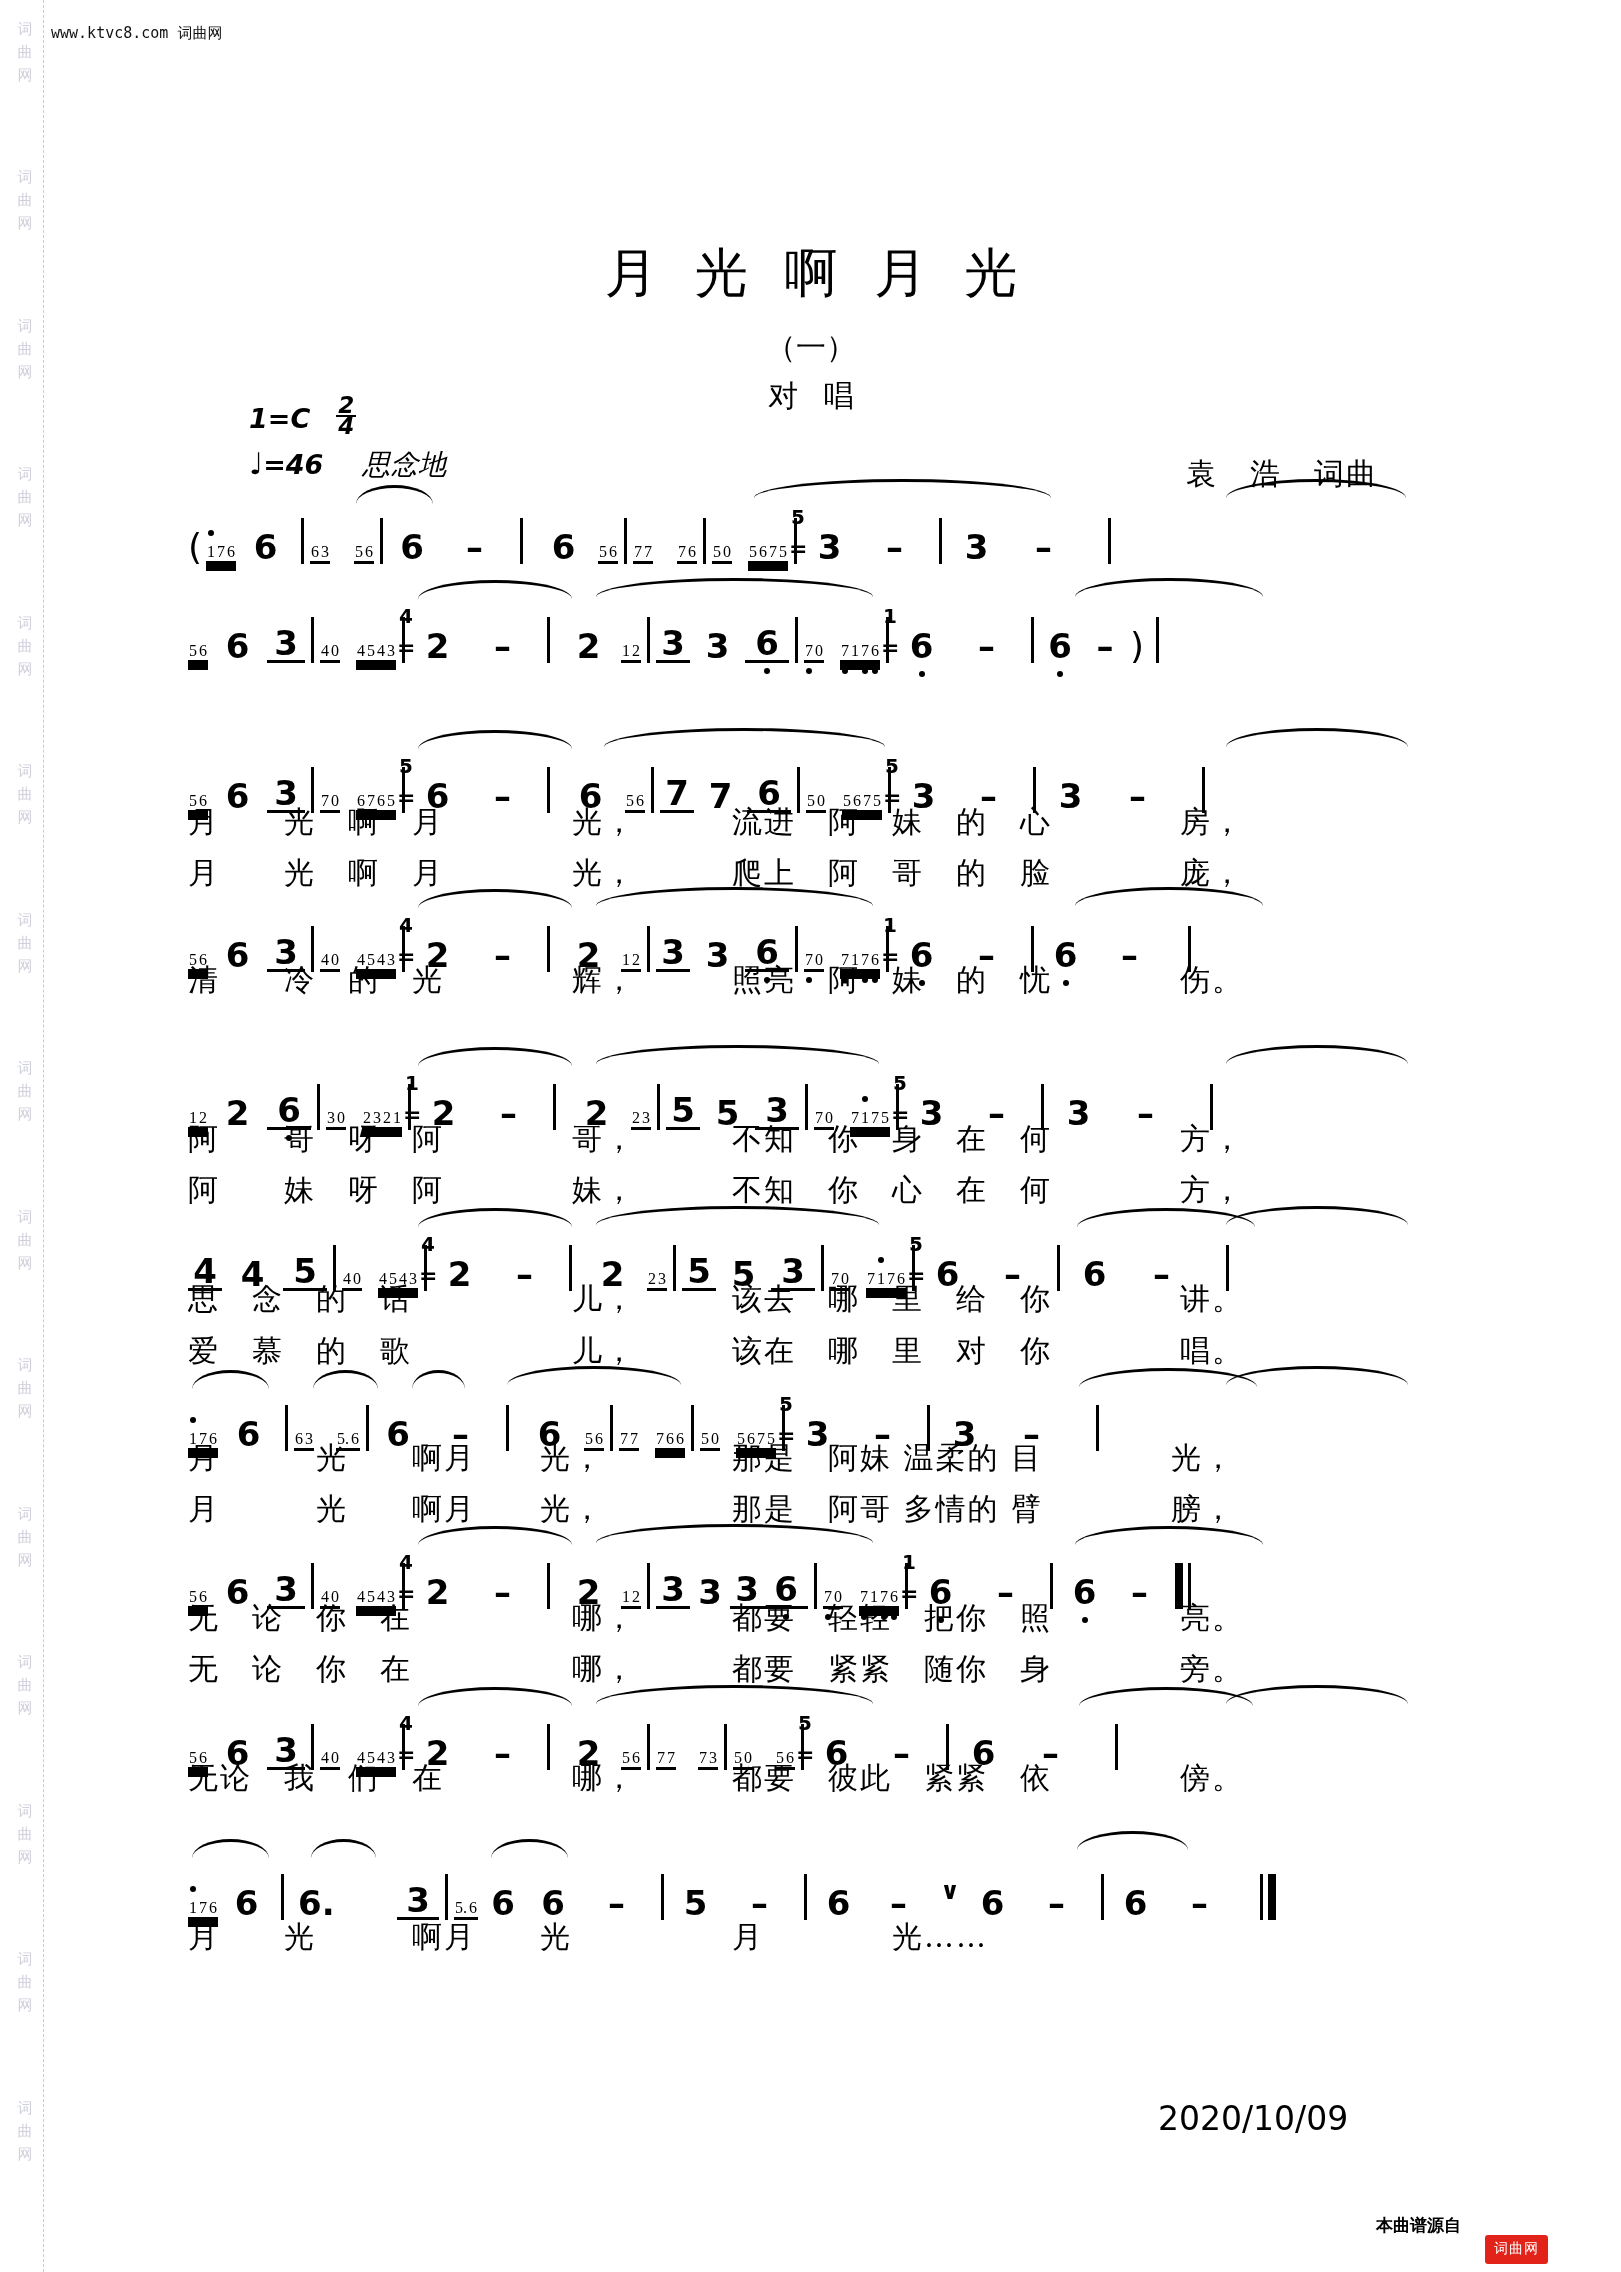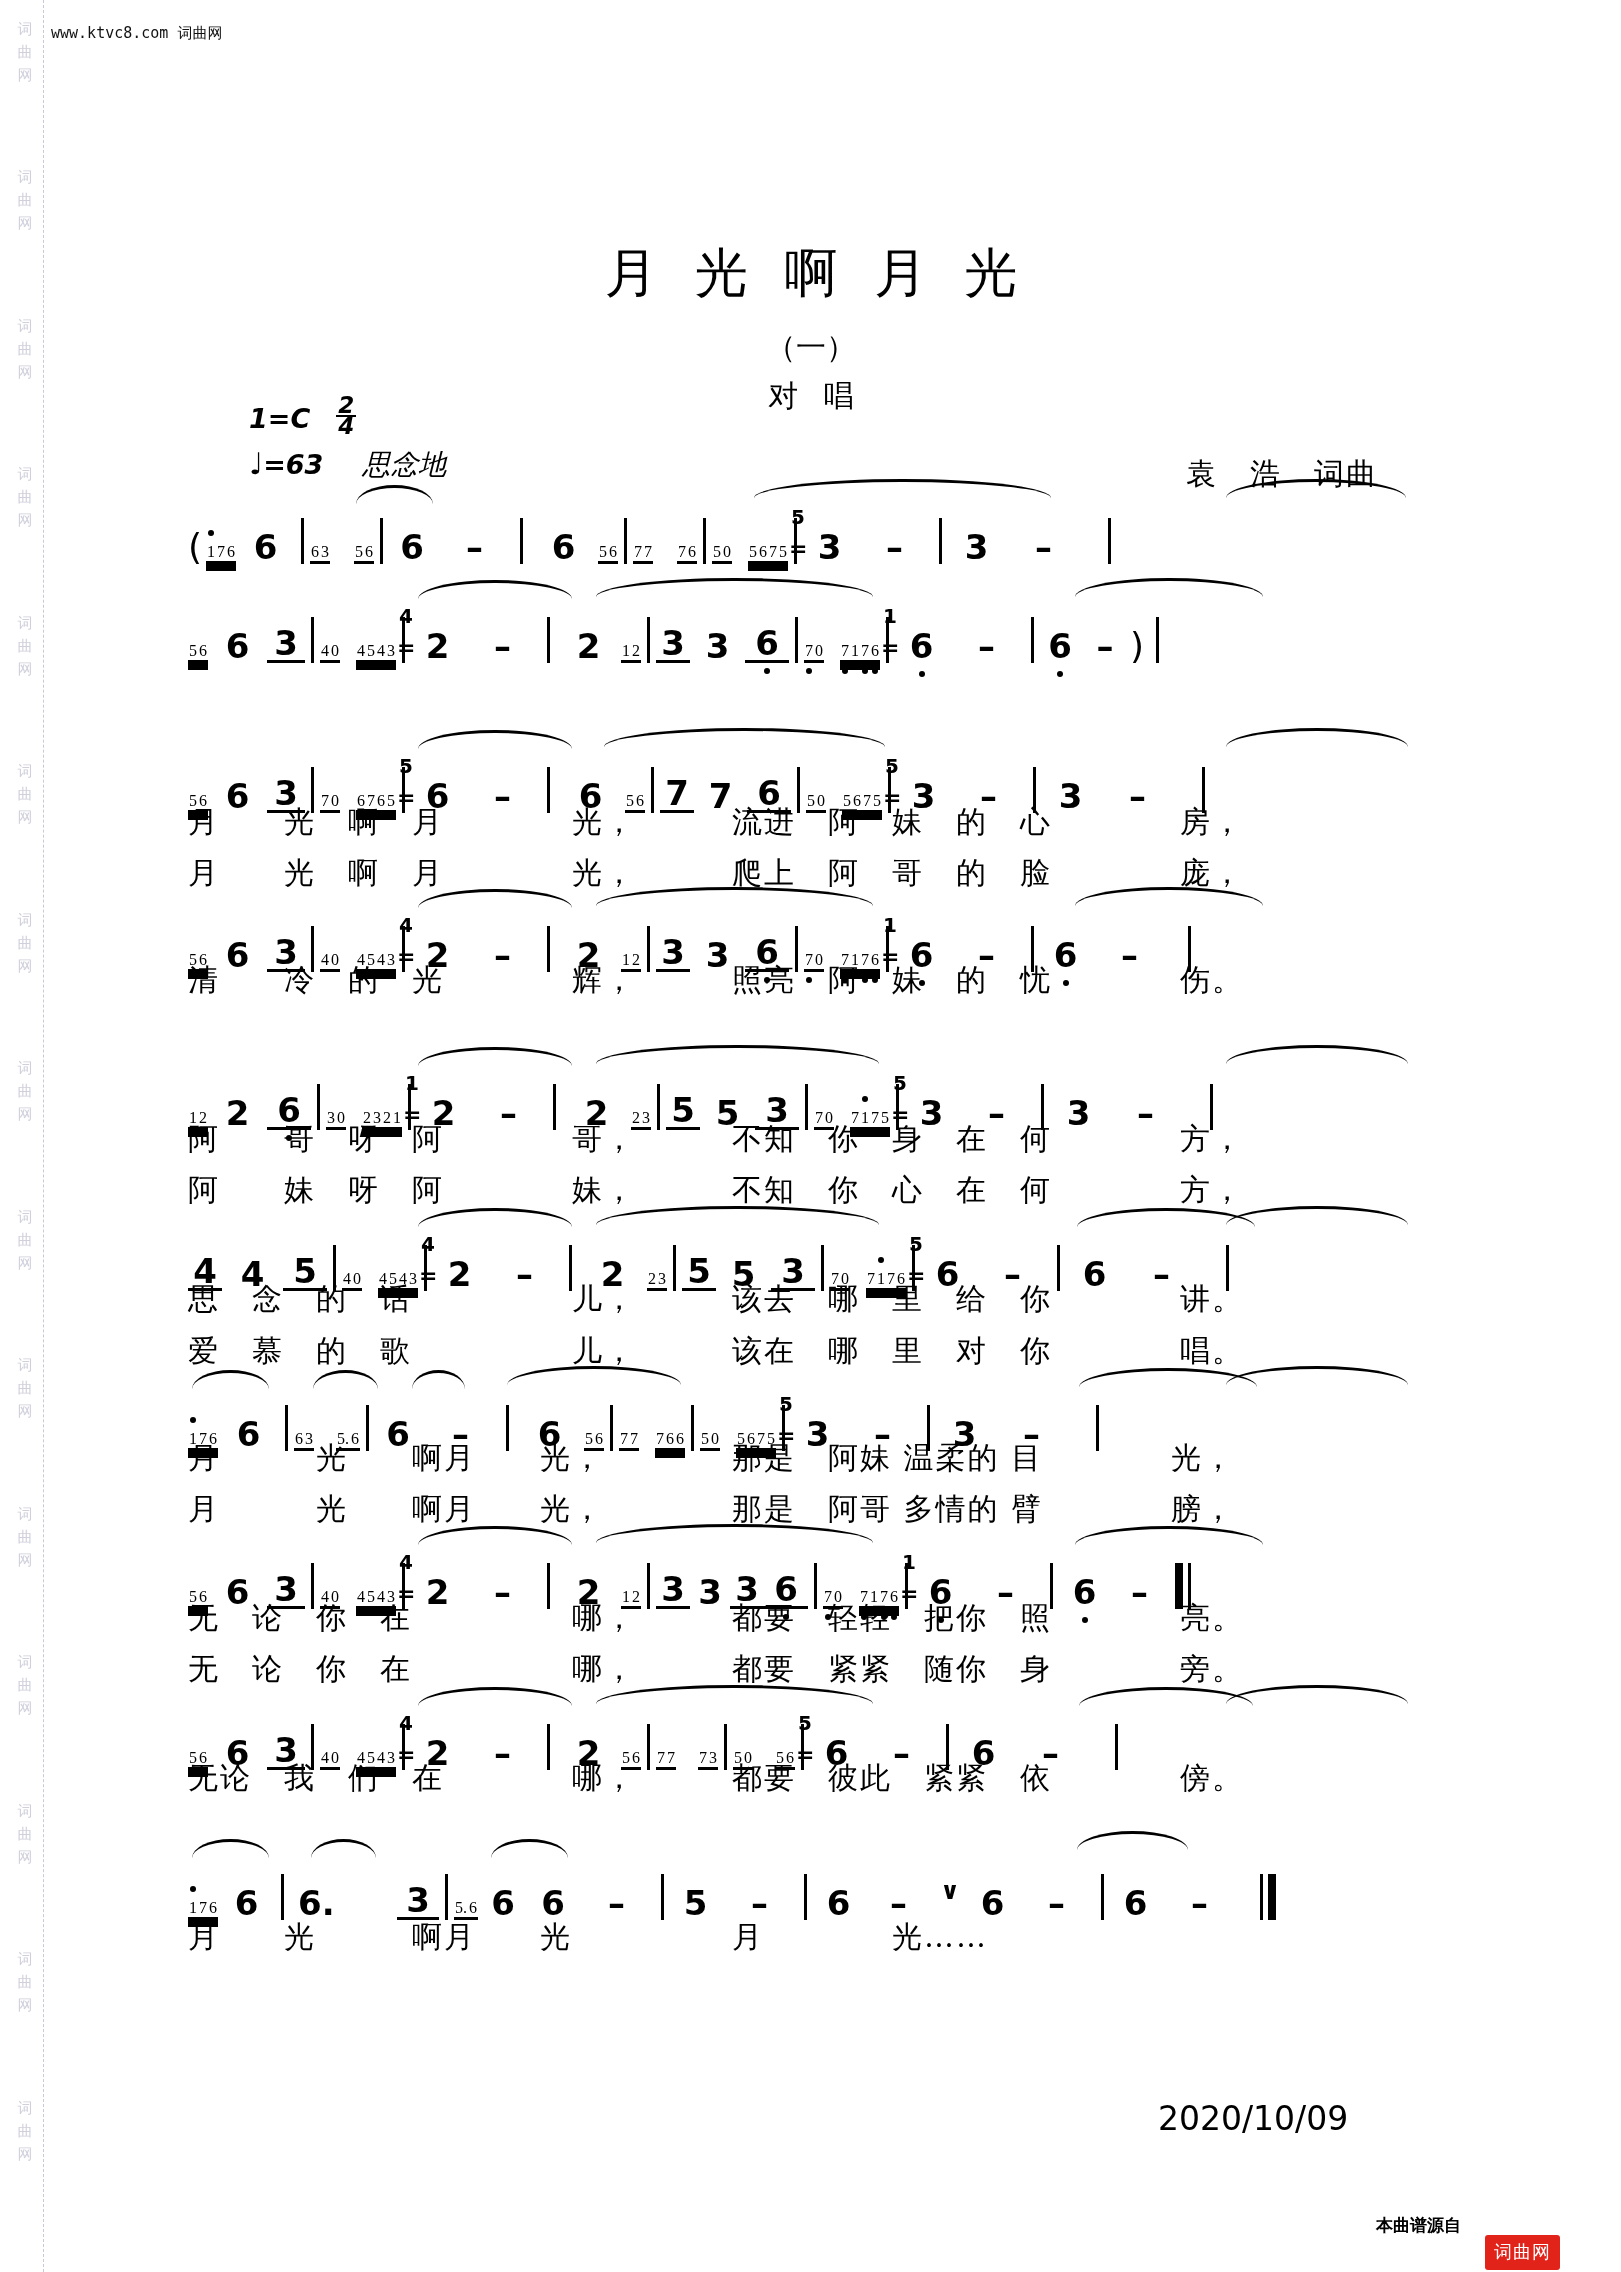--- a/index.html
+++ b/index.html
@@ -220,21 +220,21 @@
     font-size: 17px;
     font-weight: bold;
   }
   .footer-logo {
     position: absolute;
     left: 1485px;
     top: 2235px;
     background: #e2231a;
     color: #fff;
     font-family: "DejaVu Sans", sans-serif;
-    font-size: 18px;
+    font-size: 14px;
     padding: 5px 9px 6px 9px;
     border-radius: 3px;
     letter-spacing: 1px;
   }
   .endbar {
     display: inline-flex;
     align-items: flex-end;
     margin-left: 6px;
   }
   .endbar i { display:block; background:#000; height:46px; }
@@ -282,21 +282,21 @@
   <div class="keyblock">
     <div class="keyrow1">
       <span>1=C</span>
       <span class="meter">
         <span class="num">2</span>
         <span class="den">4</span>
       </span>
     </div>
     <div class="keyrow2">
       <span class="tempo-glyph">♩</span>
-      <span>=63</span>
+      <span>=46</span>
       <span class="mood">思念地</span>
     </div>
   </div>
 
   <div class="credit">袁　浩　词曲</div>
 
   <div class="system" style="top:495px">
     <div class="staffline">
       <span class="cell" style="font-size:36px;font-weight:400;padding-right:4px">(</span>
       <span class="grp u2">

